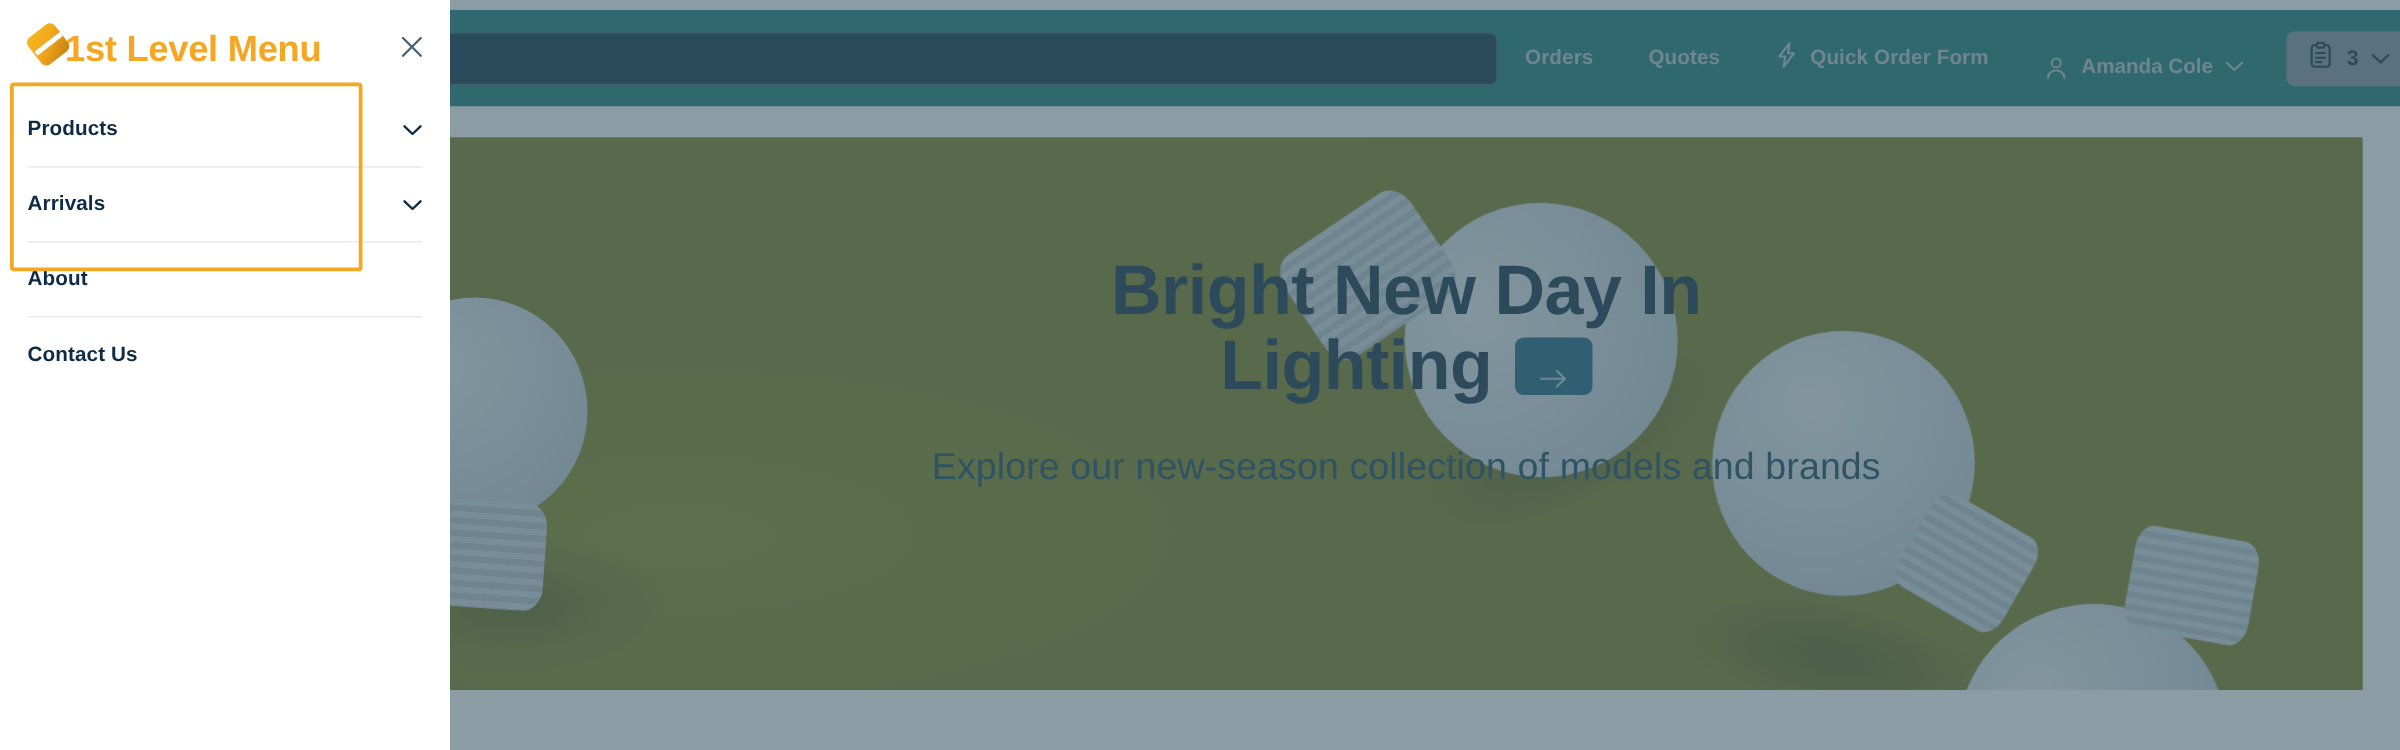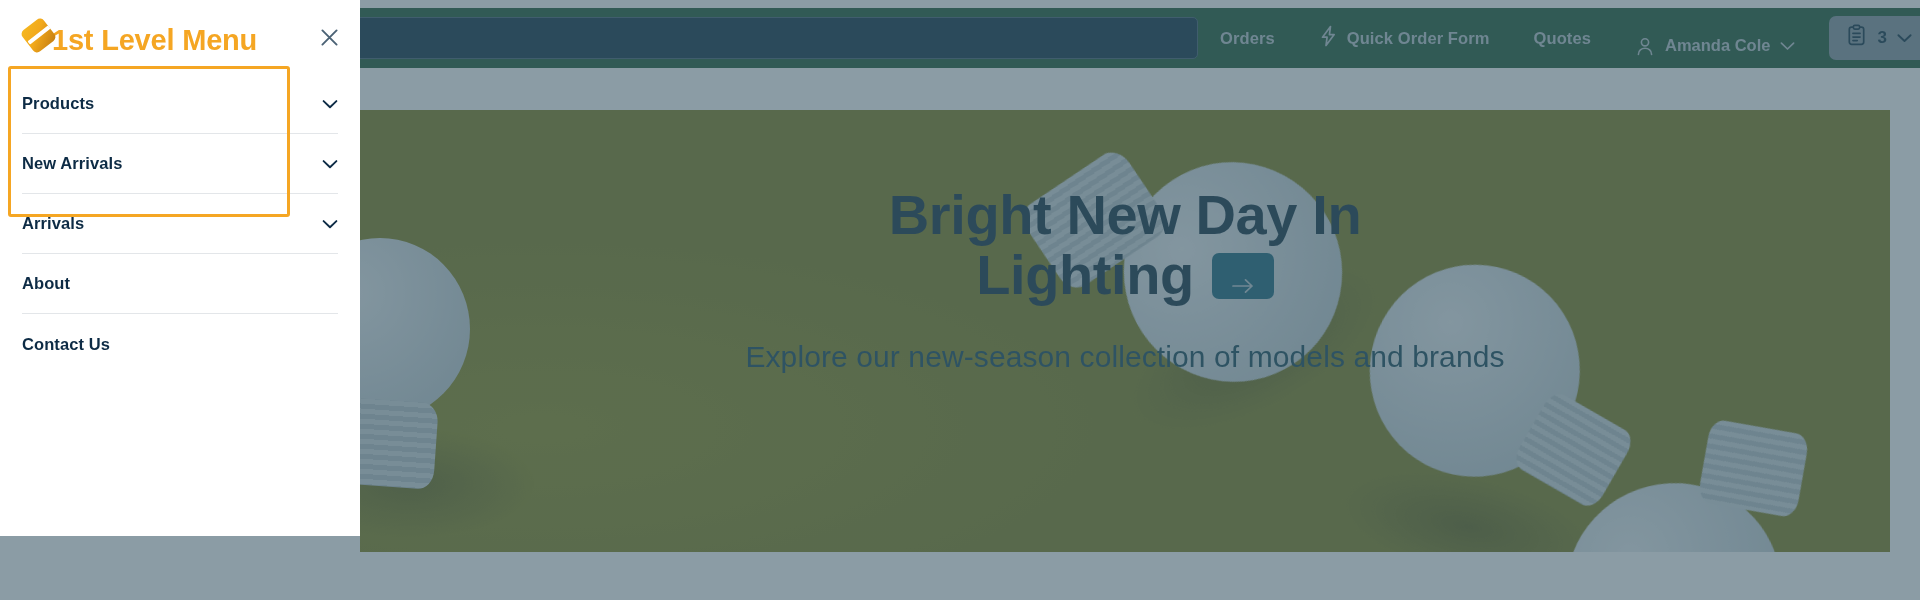--- a/index.html
+++ b/index.html
@@ -12,22 +12,22 @@
   }
 
   
   .stage { position:relative; width:1920px; height:600px; overflow:hidden; }
 
   
   .page { position:absolute; inset:0; background:#ffffff; }
 
   
   .navbar {
-    position:absolute; left:0; top:8px; right:0; height:60px;
-    background:#14532d;
+    position:absolute; left:0; top:8px; right:0; height:77px;
+    background:#0f766e;
     display:flex; align-items:center;
     padding:0 24px 0 0;
   }
   .nav-left { display:flex; align-items:center; flex:0 0 auto; padding-left:20px; }
   .nav-logo-slot { width:150px; height:40px; flex:0 0 auto; }
 
   .search-box {
     width:1020px; height:42px;
     border:1px solid #3b5b6d;
     border-radius:5px;
@@ -75,21 +75,21 @@
   .bulb .base {
     position:absolute; border-radius:14% / 22%;
     background:repeating-linear-gradient(180deg,#cdd7da 0px,#cdd7da 5px,#b4c1c5 5px,#b4c1c5 10px);
   }
   .bulb .shadow {
     position:absolute; border-radius:50%;
     background:radial-gradient(ellipse at center, rgba(40,40,5,.35) 0%, rgba(40,40,5,0) 70%);
   }
 
   .hero-content {
-    position:absolute; left:0; right:0; top:75px;
+    position:absolute; left:0; right:0; top:92px;
     text-align:center; z-index:5;
   }
   .hero-title {
     color:#06283C; font-size:56px; font-weight:700; line-height:1.08;
     letter-spacing:-.4px; max-width:760px; margin:0 auto;
   }
   .hero-title-row { display:inline-flex; align-items:center; gap:18px; }
   .hero-arrow-btn {
     width:62px; height:46px; border-radius:7px; background:#0E6078;
     display:inline-flex; align-items:center; justify-content:center;
@@ -101,21 +101,21 @@
 
   
   .overlay {
     position:absolute; inset:0;
     background:rgba(68,95,110,.62);
     z-index:20;
   }
 
   
   .drawer {
-    position:absolute; left:0; top:0; width:360px; height:536px;
+    position:absolute; left:0; top:0; width:360px; height:600px;
     background:#ffffff; z-index:40;
     display:flex; flex-direction:column;
   }
   .drawer-head {
     position:relative; height:74px; flex:0 0 auto;
     display:flex; align-items:center; padding:0 22px;
   }
   .logo-mark { width:34px; height:34px; position:relative; flex:0 0 auto; margin-top:-4px; }
   .logo-mark .sq {
     position:absolute; left:3px; top:4px; width:27px; height:27px;
@@ -166,30 +166,30 @@
         </div>
       </div>
 
       <div class="nav-right">
 
         <div class="nav-link">
           <span>Orders</span>
         </div>
 
         <div class="nav-link">
+          <span>Quotes</span>
+        </div>
+
+        <div class="nav-link">
           <span>
             <svg width="19" height="22" viewBox="0 0 19 22" fill="none">
               <path d="M11.5 1.5 3.5 12.2h4.6L7 20.5l8.2-10.9h-4.8l1.1-8.1Z" stroke="#b6c4cc" stroke-width="1.7" stroke-linejoin="round" fill="none"></path>
             </svg>
           </span>
           <span>Quick Order Form</span>
-        </div>
-
-        <div class="nav-link">
-          <span>Quotes</span>
         </div>
 
         <div class="nav-user">
           <span>
             <svg width="20" height="21" viewBox="0 0 20 21" fill="none">
               <circle cx="10" cy="6.3" r="3.6" stroke="#b6c4cc" stroke-width="1.6"></circle>
               <path d="M3.4 18.4c0-3.7 3-6.1 6.6-6.1s6.6 2.4 6.6 6.1" stroke="#b6c4cc" stroke-width="1.6" stroke-linecap="round" fill="none"></path>
             </svg>
           </span>
           <span>Amanda Cole</span>
@@ -287,28 +287,20 @@
 
       <div class="menu-item">
         <span>Products</span>
         <span class="chev">
           <svg width="16" height="10" viewBox="0 0 16 10" fill="none">
             <path d="M1.6 2.1 8 8.2l6.4-6.1" stroke="#0D2B45" stroke-width="1.9" stroke-linecap="round" stroke-linejoin="round"></path>
           </svg>
         </span>
       </div>
 
-      <div class="menu-item">
-        <span>New Arrivals</span>
-        <span class="chev">
-          <svg width="16" height="10" viewBox="0 0 16 10" fill="none">
-            <path d="M1.6 2.1 8 8.2l6.4-6.1" stroke="#0D2B45" stroke-width="1.9" stroke-linecap="round" stroke-linejoin="round"></path>
-          </svg>
-        </span>
-      </div>
 
       <div class="menu-item">
         <span>Arrivals</span>
         <span class="chev">
           <svg width="16" height="10" viewBox="0 0 16 10" fill="none">
             <path d="M1.6 2.1 8 8.2l6.4-6.1" stroke="#0D2B45" stroke-width="1.9" stroke-linecap="round" stroke-linejoin="round"></path>
           </svg>
         </span>
       </div>
 

